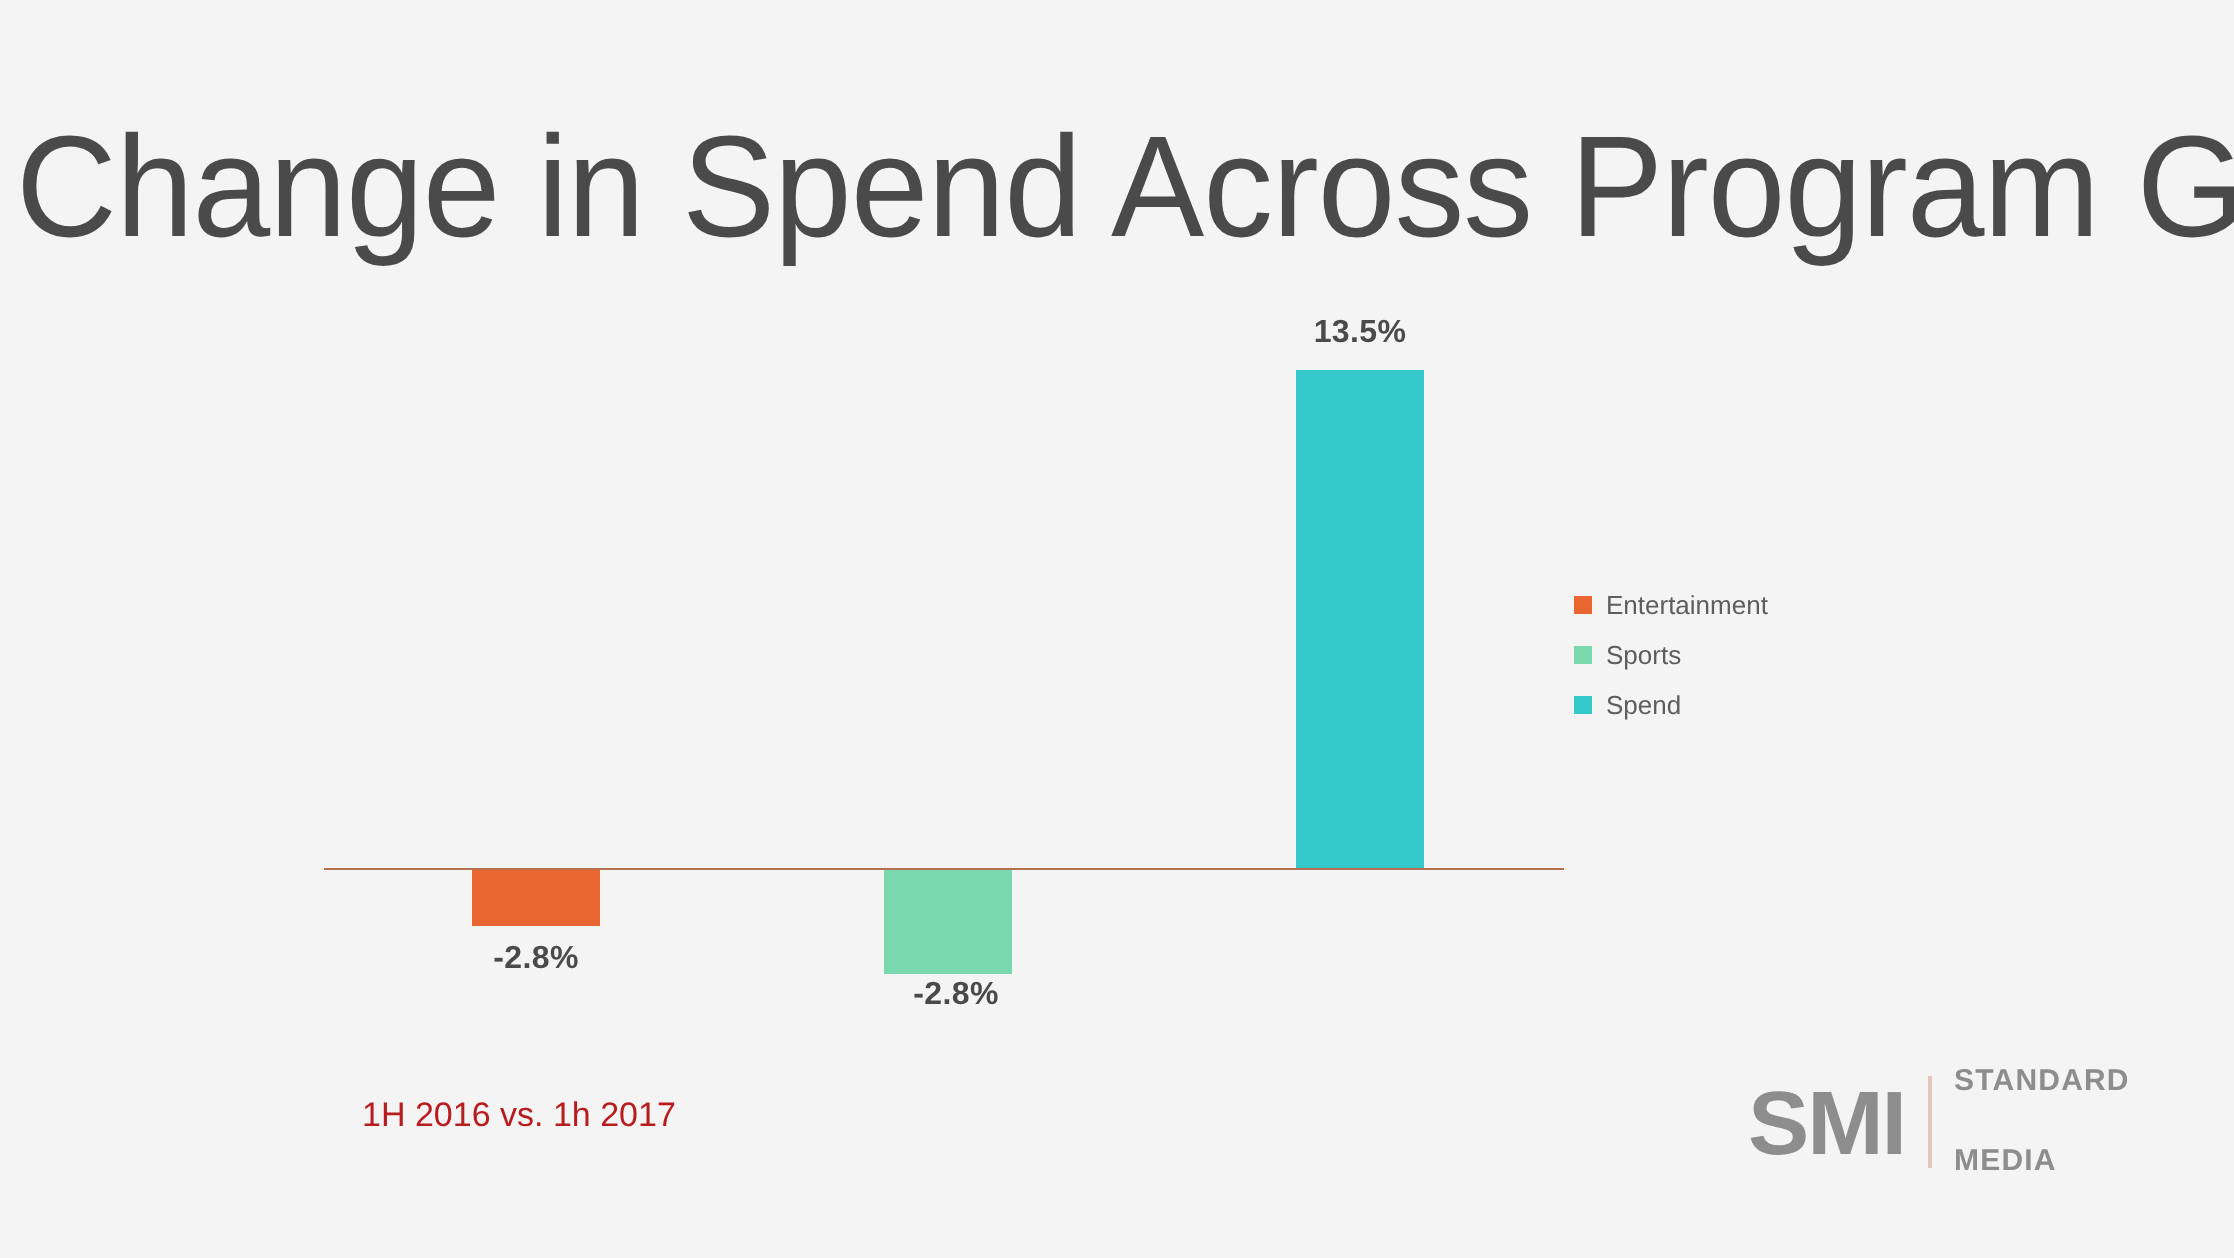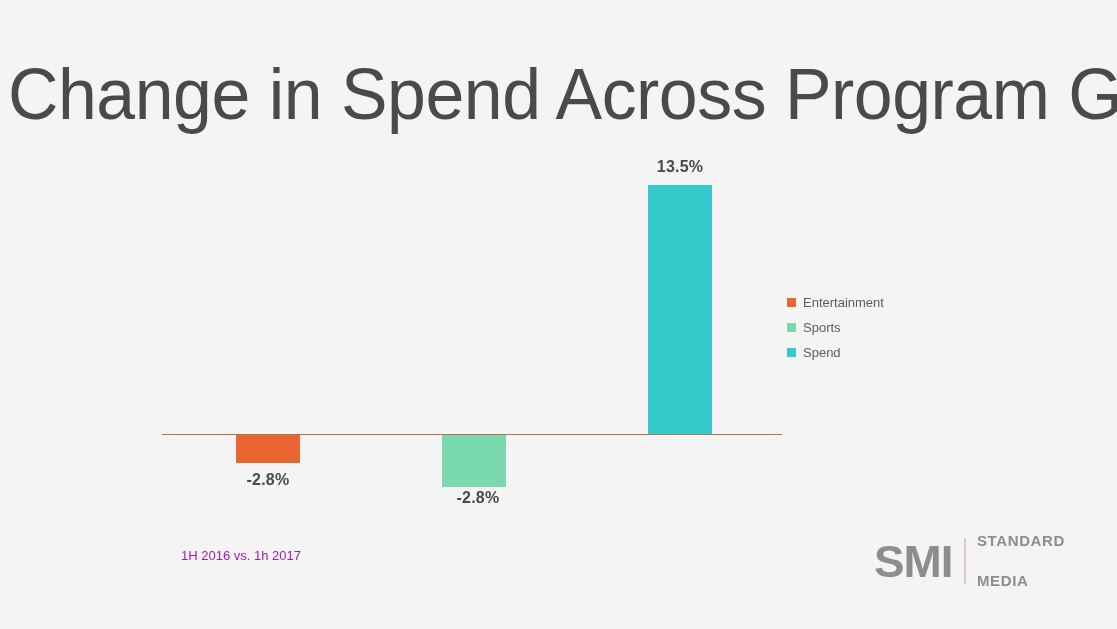--- a/index.html
+++ b/index.html
@@ -130,22 +130,22 @@
     font-size: 13px;
     color: #5d5d5d;
     white-space: nowrap;
   }
 
   
   #footnote {
     position: absolute;
     left: 181px;
     top: 548px;
-    font-size: 13px;
-    color: #a21caf;
+    font-size: 17px;
+    color: #b91c1c;
     white-space: nowrap;
   }
 
   
   #logo {
     position: absolute;
     left: 874px;
     top: 533px;
     height: 56px;
     display: flex;

